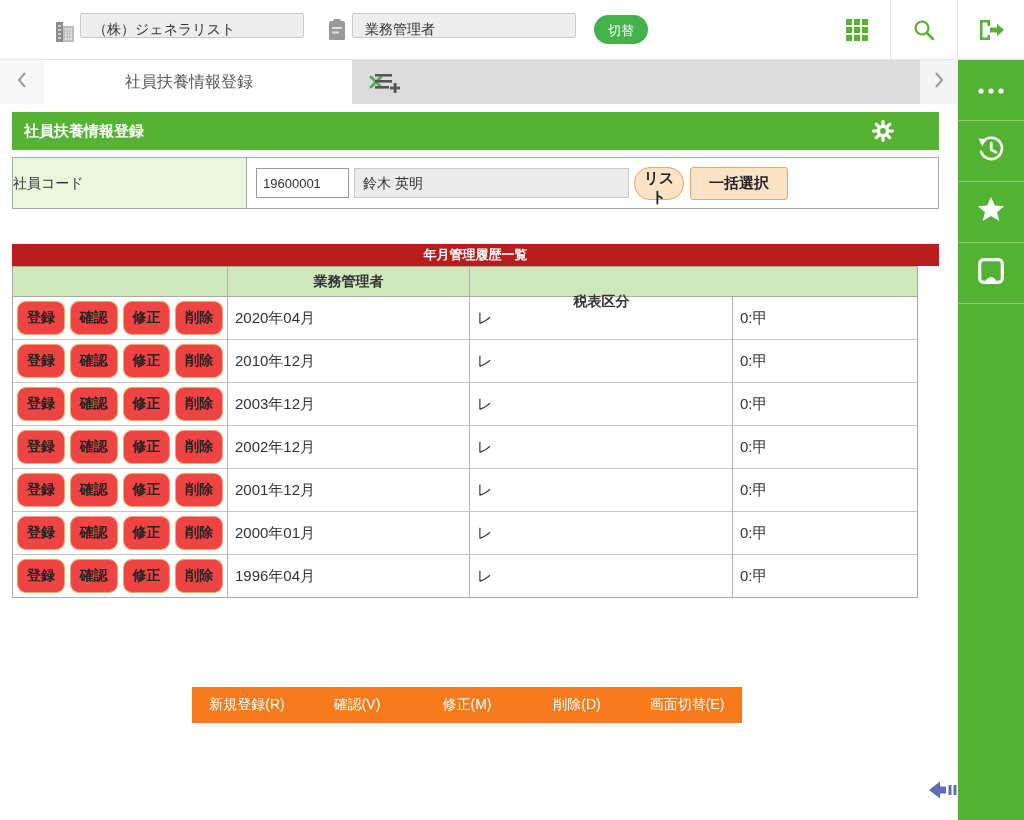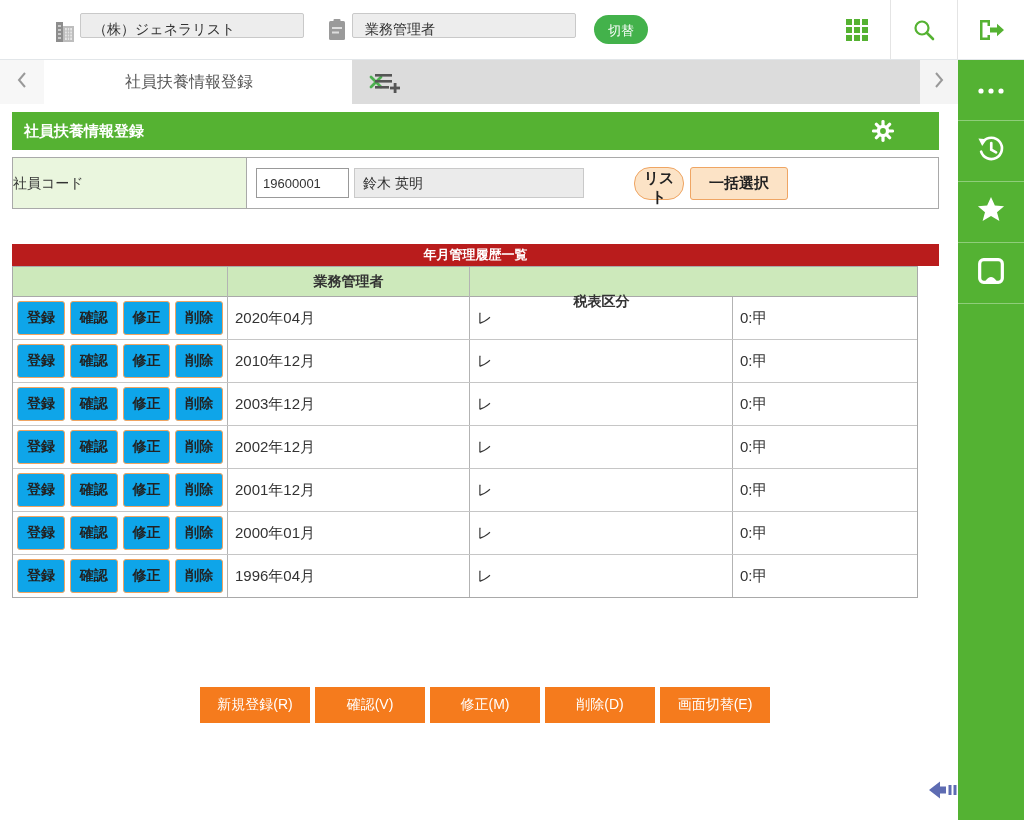--- a/index.html
+++ b/index.html
@@ -37,47 +37,47 @@
   .page-titlebar{left:12px;top:112px;width:927px;height:38px;background:#55b232;}
   .page-title-text{left:12px;top:0;height:38px;line-height:38px;color:#fff;font-size:15px;font-weight:bold;}
   .gear-btn{left:858px;top:6px;width:26px;height:26px;cursor:pointer;}
 
   
   .emp-form{left:12px;top:157px;width:927px;height:52px;border:1px solid #a9a9a9;background:#fff;}
   .emp-label-cell{left:0;top:0;width:234px;height:50px;background:#eaf6de;border-right:1px solid #a9a9a9;
     font-size:14px;line-height:50px;}
   .emp-code-input{left:243px;top:10px;width:93px;height:30px;border:1px solid #999;background:#fff;
     font-size:13px;padding-left:6px;font-family:"Liberation Sans","DejaVu Sans",sans-serif;color:#333;}
-  .emp-name-field{left:341px;top:10px;width:230px;height:30px;background:#ebebeb;border:1px solid #c9c9c9;
+  .emp-name-field{left:341px;top:10px;width:275px;height:30px;background:#ebebeb;border:1px solid #c9c9c9;
     font-size:14px;line-height:28px;padding-left:8px;color:#333;}
   .peach-btn{height:33px;background:#fce3c6;border:1px solid #efa563;border-radius:3px;
     font-size:15px;font-weight:bold;color:#222;cursor:pointer;font-family:inherit;}
   .list-btn{left:621px;top:9px;width:50px;border-radius:16px;}
   .bulk-btn{left:677px;top:9px;width:98px;}
 
   
   .tbl-titlebar{left:12px;top:244px;width:927px;height:22px;background:#b91c1c;color:#fff;
     font-size:13px;font-weight:bold;text-align:center;line-height:22px;}
   .htable{left:12px;top:266px;width:906px;border:1px solid #a9a9a9;background:#fff;}
   .hrow{display:grid;grid-template-columns:215px 242px 263px 184px;}
   .thead-row{height:29px;background:#cde9bb;border-bottom:1px solid #a9a9a9;}
   .thead-cell{font-size:14px;font-weight:600;color:#333;text-align:center;line-height:29px;
     border-right:1px solid #b3b3b3;}
   .thead-cell:last-child{border-right:none;margin-top:20px;}
   .data-row{height:42px;border-bottom:1px solid #c6c6c6;}
   .data-row:last-child{border-bottom:none;}
   .cell{border-right:1px solid #b3b3b3;overflow:hidden;}
   .cell:last-child{border-right:none;}
   .cell-btns{display:flex;align-items:center;gap:5px;padding:0 4px;}
-  .row-btn{width:48px;height:34px;background:#0ea5e9;border:1px solid #efa563;border-radius:3px;
+  .row-btn{width:48px;height:34px;background:#ef4444;border:1px solid #efa563;border-radius:9px;
     font-size:14px;font-weight:bold;color:#222;cursor:pointer;font-family:inherit;padding:0;}
   .cell-text{font-size:15px;color:#333;line-height:41px;padding-left:7px;}
 
   
-  .footer-btns{left:200px;top:687px;display:flex;gap:5px;}
+  .footer-btns{left:192px;top:687px;display:flex;}
   .orange-btn{width:110px;height:36px;background:#f57b1d;border:none;color:#fff;font-size:14px;
     cursor:pointer;font-family:inherit;}
 
   .collapse-btn{left:928px;top:778px;width:30px;height:24px;cursor:pointer;}
 </style>
 </head>
 <body>
 
 <div>
 

